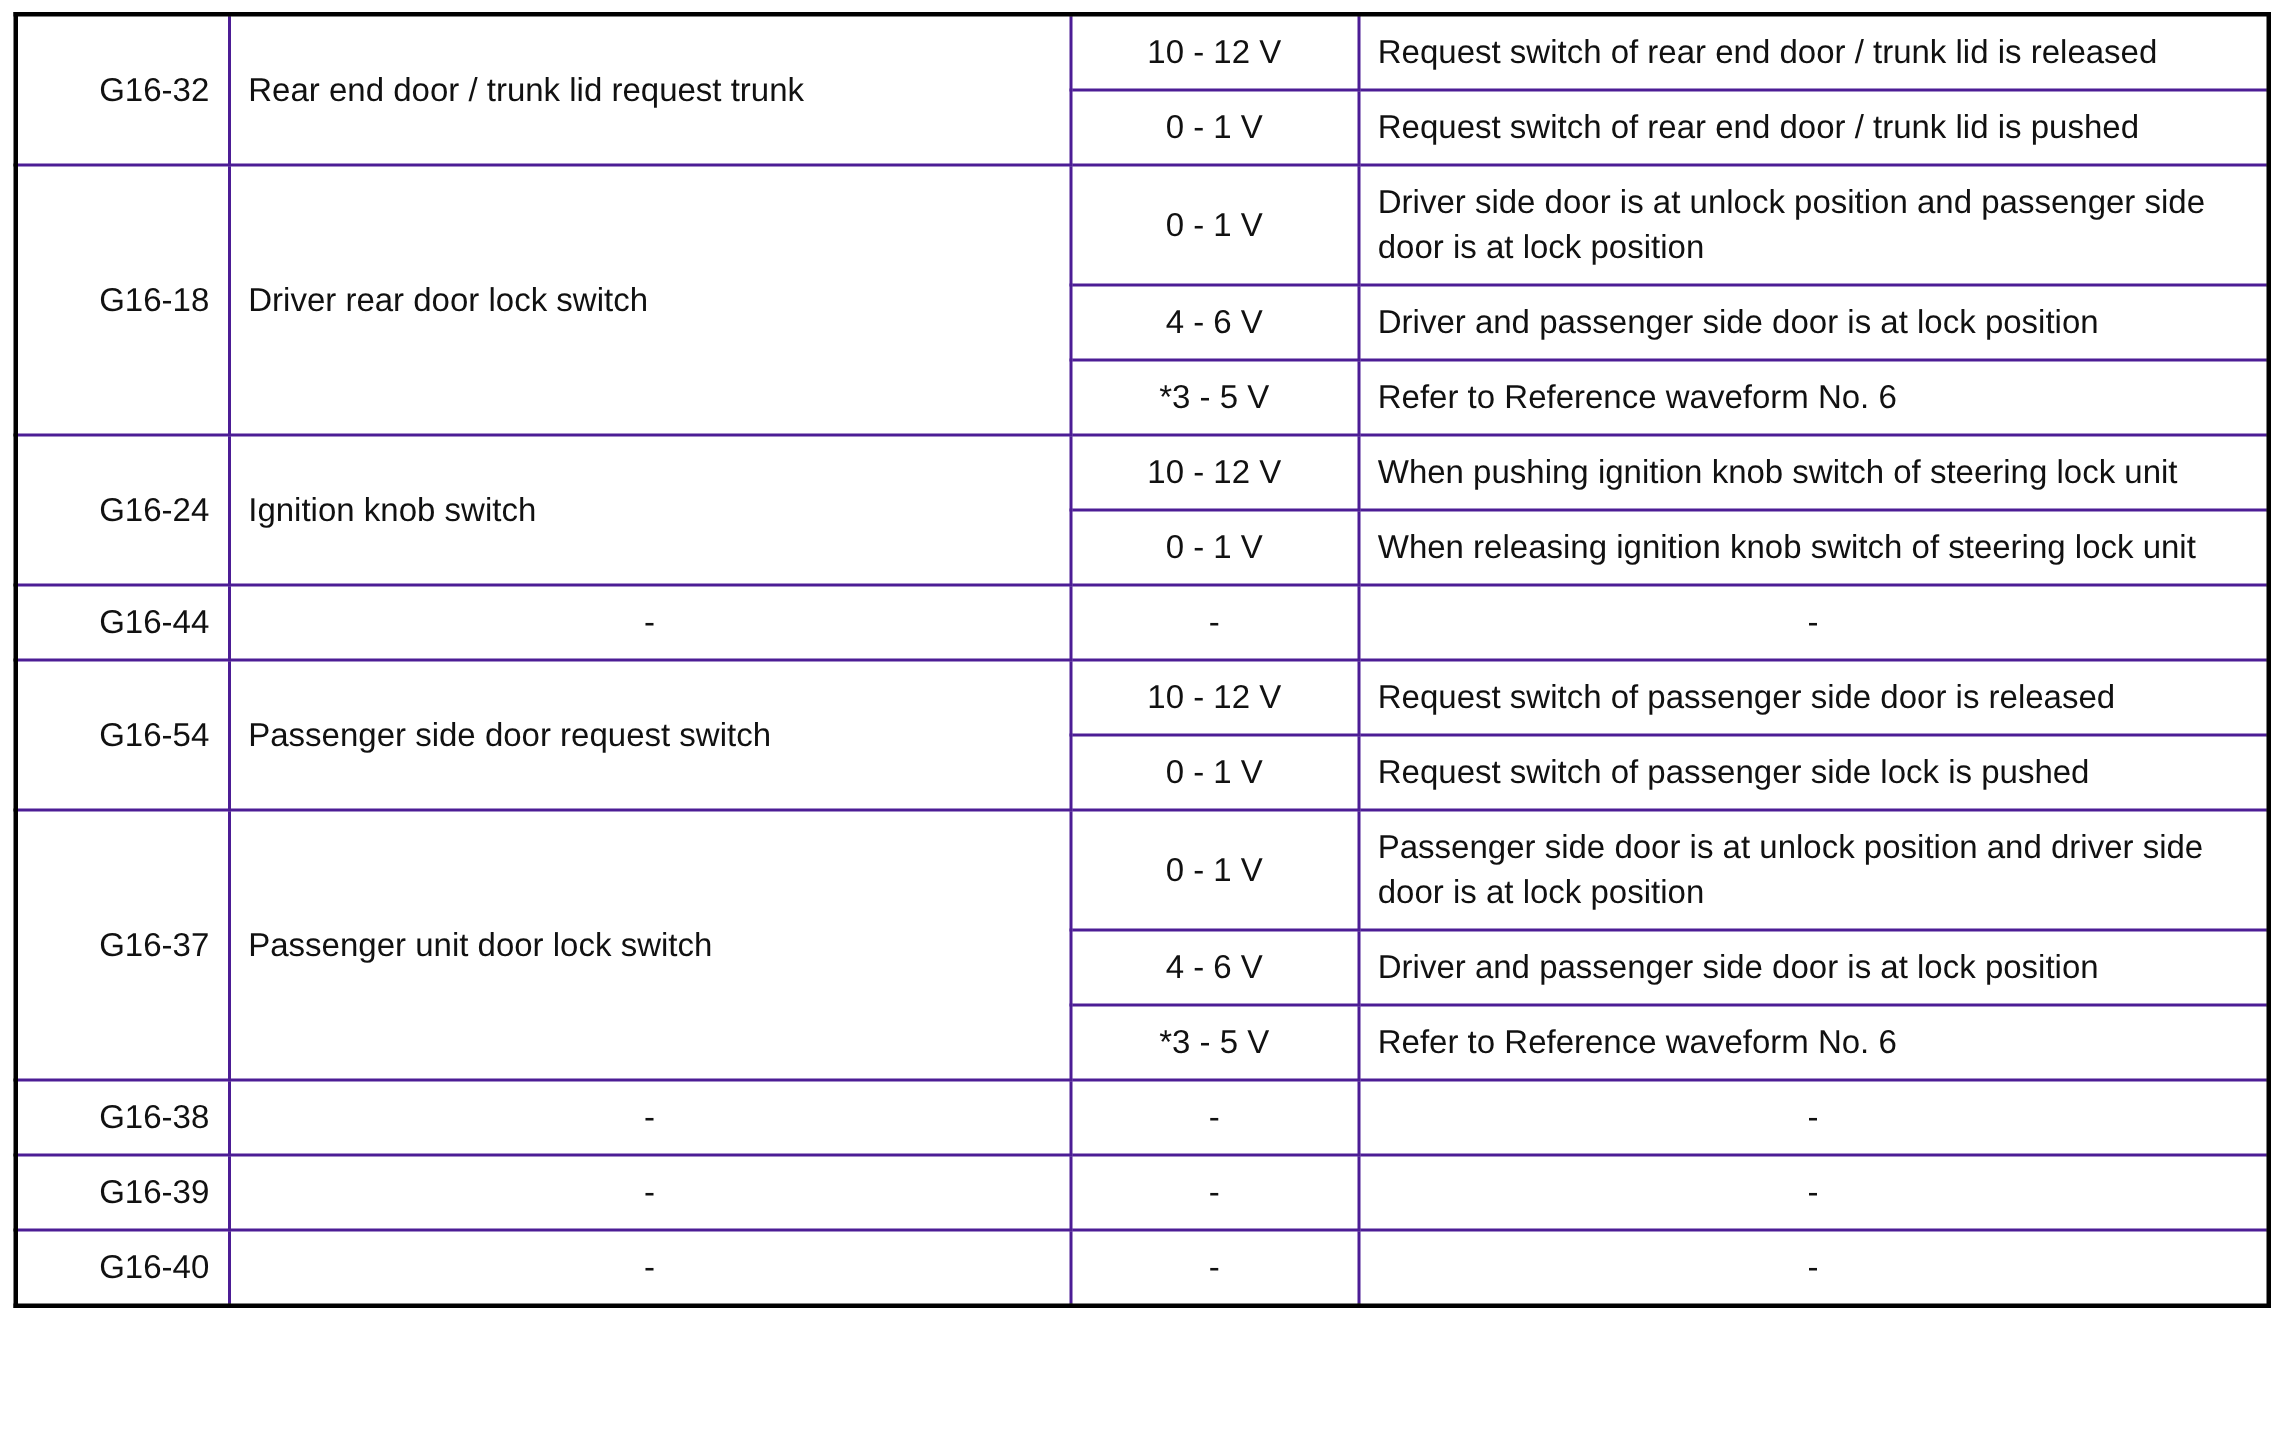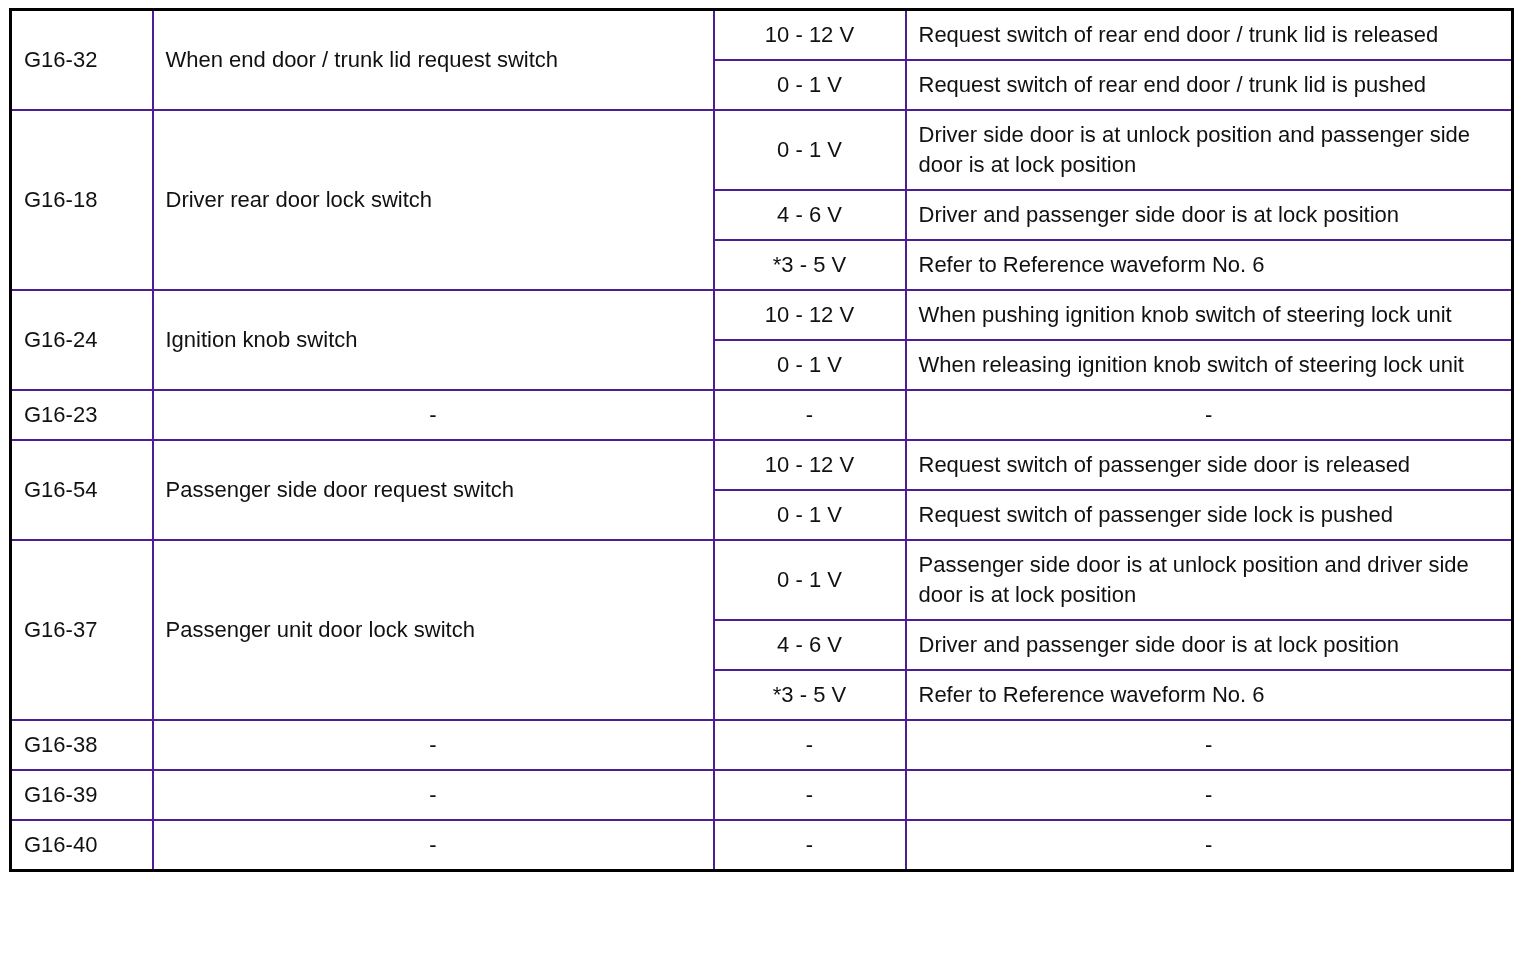--- a/index.html
+++ b/index.html
@@ -23,41 +23,41 @@
   }
   table.spec-table td {
     border: 2px solid #4c1d95;
     font-size: 22px;
     line-height: 30px;
     padding: 9px 12px;
     vertical-align: middle;
     background: #ffffff;
     overflow: hidden;
   }
-  td.c-term { text-align: left; }
+  td.c-term { text-align: right; }
   td.c-desc { text-align: left; padding-left: 13px; }
   td.c-volt { text-align: center; }
   td.c-cond { text-align: left; padding-left: 13px; }
   td.center { text-align: center; }
 </style>
 </head>
 <body>
 
 <table class="spec-table">
   <colgroup>
     <col style="width:142px">
     <col style="width:561px">
     <col style="width:192px">
     <col style="width:607px">
   </colgroup>
   <tbody>
 
     <tr>
       <td class="c-term" rowspan="2">G16-32</td>
-      <td class="c-desc" rowspan="2">When end door / trunk lid request switch</td>
+      <td class="c-desc" rowspan="2">Rear end door / trunk lid request trunk</td>
       <td class="c-volt">10 - 12 V</td>
       <td class="c-cond">Request switch of rear end door / trunk lid is released</td>
     </tr>
     <tr>
       <td class="c-volt">0 - 1 V</td>
       <td class="c-cond">Request switch of rear end door / trunk lid is pushed</td>
     </tr>
 
     <tr>
       <td class="c-term" rowspan="3">G16-18</td>
@@ -79,21 +79,21 @@
       <td class="c-desc" rowspan="2">Ignition knob switch</td>
       <td class="c-volt">10 - 12 V</td>
       <td class="c-cond">When pushing ignition knob switch of steering lock unit</td>
     </tr>
     <tr>
       <td class="c-volt">0 - 1 V</td>
       <td class="c-cond">When releasing ignition knob switch of steering lock unit</td>
     </tr>
 
     <tr>
-      <td class="c-term">G16-23</td>
+      <td class="c-term">G16-44</td>
       <td class="c-desc center">-</td>
       <td class="c-volt">-</td>
       <td class="c-cond center">-</td>
     </tr>
 
     <tr>
       <td class="c-term" rowspan="2">G16-54</td>
       <td class="c-desc" rowspan="2">Passenger side door request switch</td>
       <td class="c-volt">10 - 12 V</td>
       <td class="c-cond">Request switch of passenger side door is released</td>

